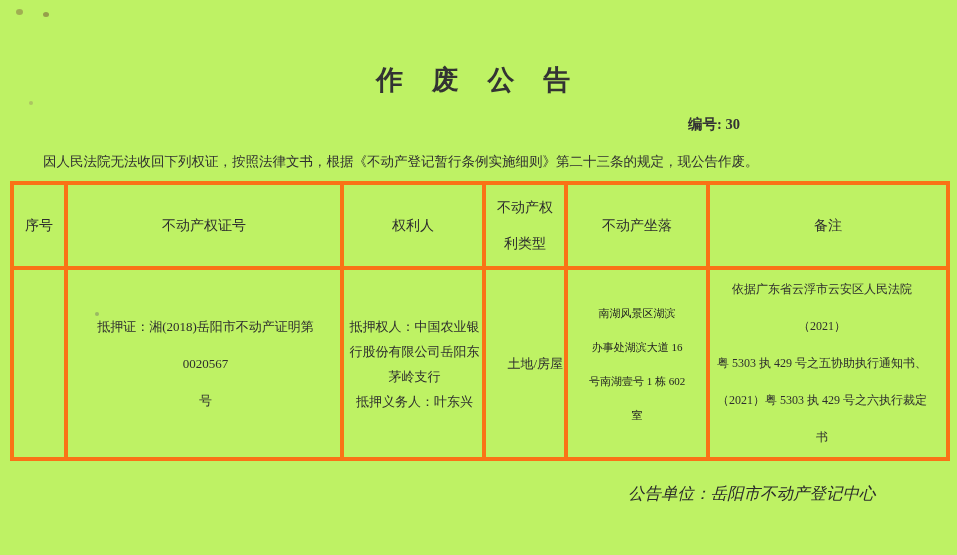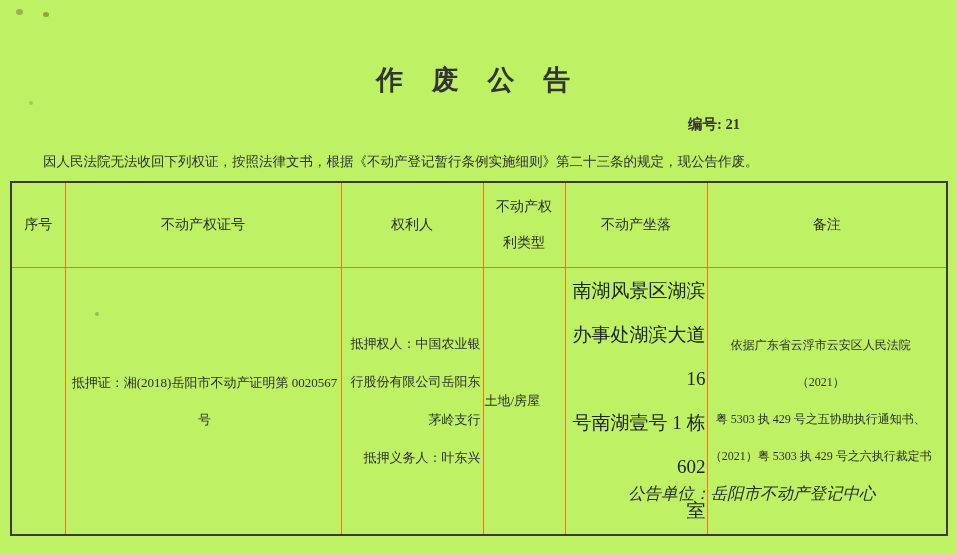--- a/index.html
+++ b/index.html
@@ -26,45 +26,45 @@
     font-size:13.5px; line-height:22px;
     text-indent:28px;
     color:#303030;
   }
   table.notice {
     position:absolute; top:181px; left:10px;
     border-collapse:collapse; table-layout:fixed;
     border:2px solid #3a3a3a;
   }
   table.notice th, table.notice td {
-    border:1px solid #f97316;
+    border:4px solid #f97316;
     font-weight:normal;
     vertical-align:middle;
     overflow:hidden;
   }
   tr.head-row { height:85px; }
   tr.data-row { height:167px; }
   th.col-header {
     font-size:14px; text-align:center;
     white-space:pre-line; line-height:36px;
     color:#2d2d2d;
   }
   td.cell-seq { text-align:center; font-size:13px; }
   td.cell-cert {
     text-align:center; padding-left:6px; padding-right:3px;
     font-size:13px; line-height:37px; white-space:pre-line;
   }
   td.cell-holder {
-    text-align:right; padding-left:5px; padding-right:2px;
-    font-size:13px; line-height:38px; white-space:pre-line;
+    text-align:center; padding-left:5px; padding-right:2px;
+    font-size:13px; line-height:25px; white-space:pre-line;
   }
-  td.cell-type { text-align:left; font-size:13px; }
+  td.cell-type { text-align:right; font-size:13px; }
   td.cell-location {
-    text-align:right; font-size:19px; font-weight:600;
-    line-height:44px; white-space:pre-line; color:#222;
+    text-align:center; font-size:11px; font-weight:600;
+    line-height:34px; white-space:pre-line; color:#222;
   }
   td.cell-remarks {
     text-align:center; font-size:12px;
     line-height:37px; white-space:pre-line;
     padding-left:2px; padding-right:14px;
   }
   .issuer {
     position:absolute; top:483px; left:628px;
     font-size:16.5px; color:#2b2b2b;font-style:italic;
   }
@@ -82,21 +82,21 @@
 <body>
 
 <div class="page">
 
   <div class="speck s1"></div>
   <div class="speck s2"></div>
   <div class="speck s3"></div>
   <div class="speck s4"></div>
 
   <div class="title">作 废 公 告</div>
-  <div class="doc-number">编号: 21</div>
+  <div class="doc-number">编号: 30</div>
   <div class="intro">因人民法院无法收回下列权证，按照法律文书，根据《不动产登记暂行条例实施细则》第二十三条的规定，现公告作废。</div>
 
   <table class="notice">
     <colgroup>
       <col style="width:54px">
       <col style="width:276px">
       <col style="width:142px">
       <col style="width:82px">
       <col style="width:142px">
       <col style="width:240px">

